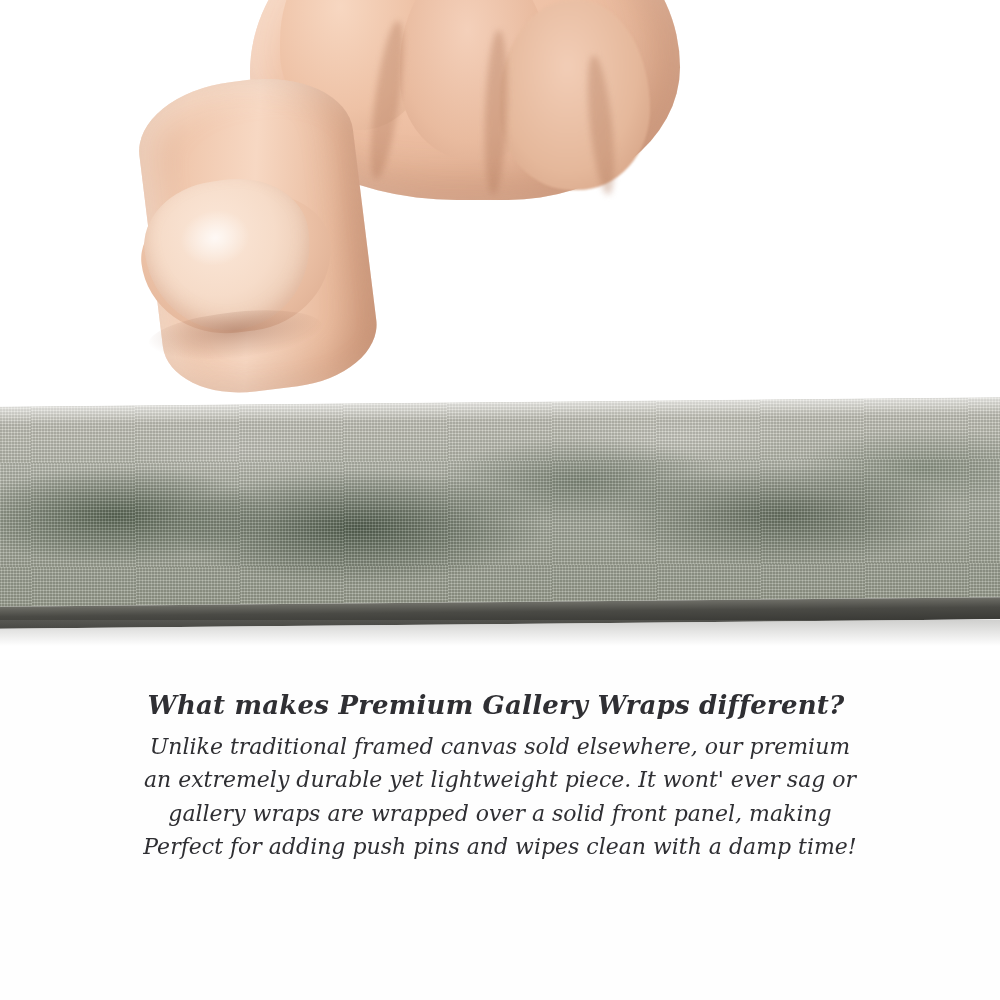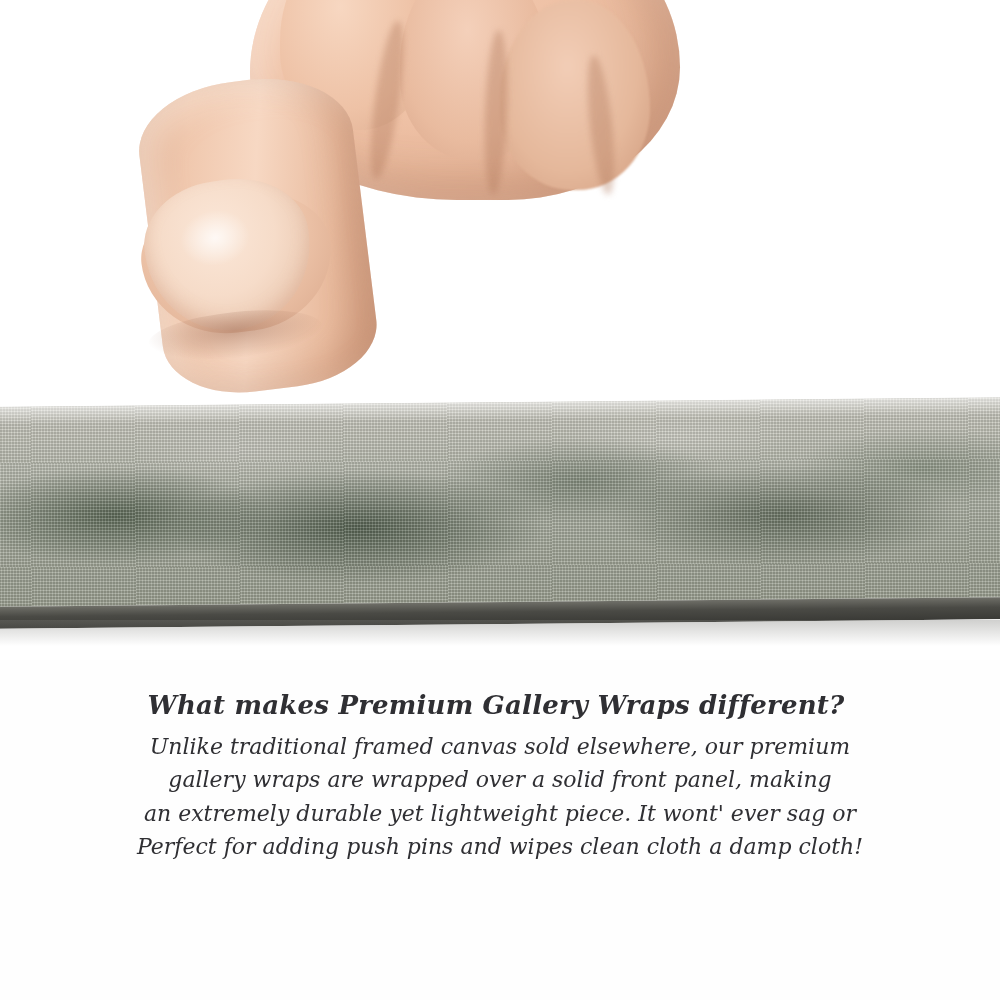--- a/index.html
+++ b/index.html
@@ -258,19 +258,19 @@
       <div class="canvas-edge"></div>
     </div>
 
     <div class="canvas-under-shadow"></div>
   </div>
 
   <div class="caption">
     <h2>What makes Premium Gallery Wraps different?</h2>
     <p>
       <span class="line">Unlike traditional framed canvas sold elsewhere, our premium</span>
+      <span class="line">an extremely durable yet lightweight piece. It wont' ever sag or</span>
       <span class="line">gallery wraps are wrapped over a solid front panel, making</span>
-      <span class="line">an extremely durable yet lightweight piece. It wont' ever sag or</span>
-      <span class="line">Perfect for adding push pins and wipes clean cloth a damp cloth!</span>
+      <span class="line">Perfect for adding push pins and wipes clean with a damp time!</span>
     </p>
   </div>
 
 </div>
 
 </body></html>

